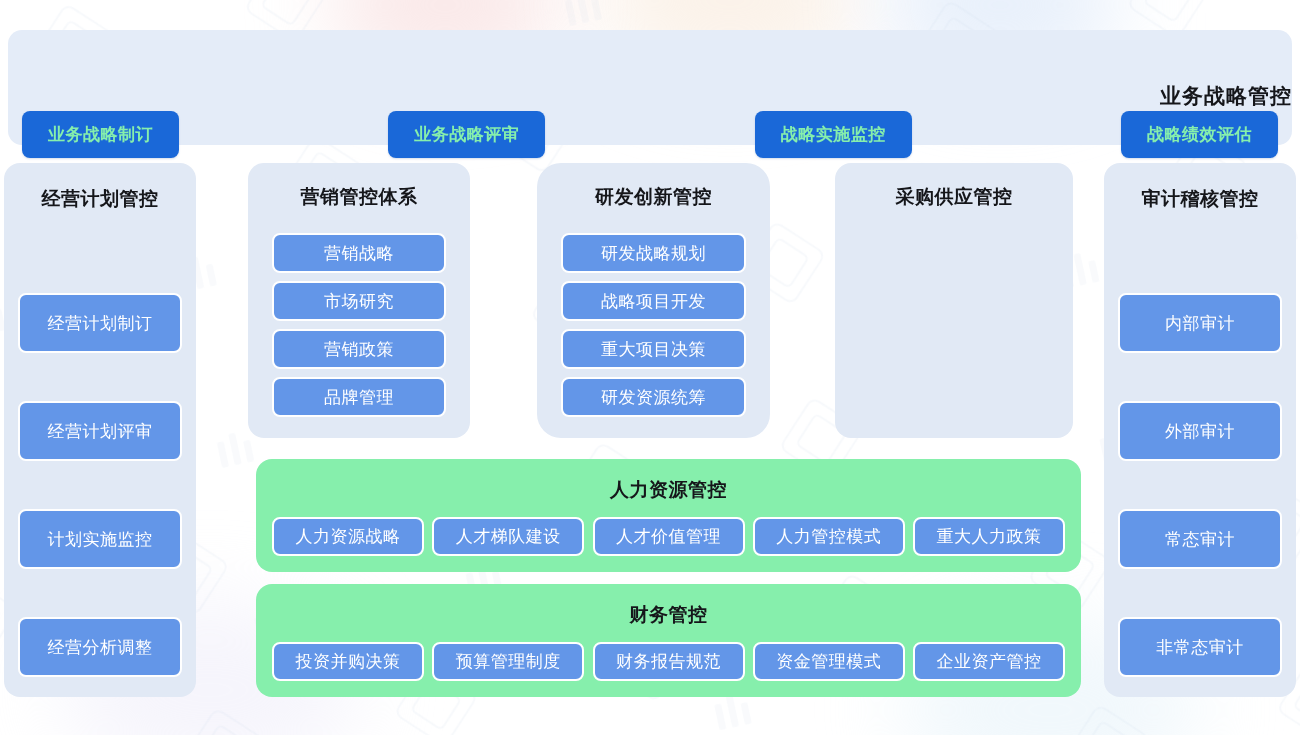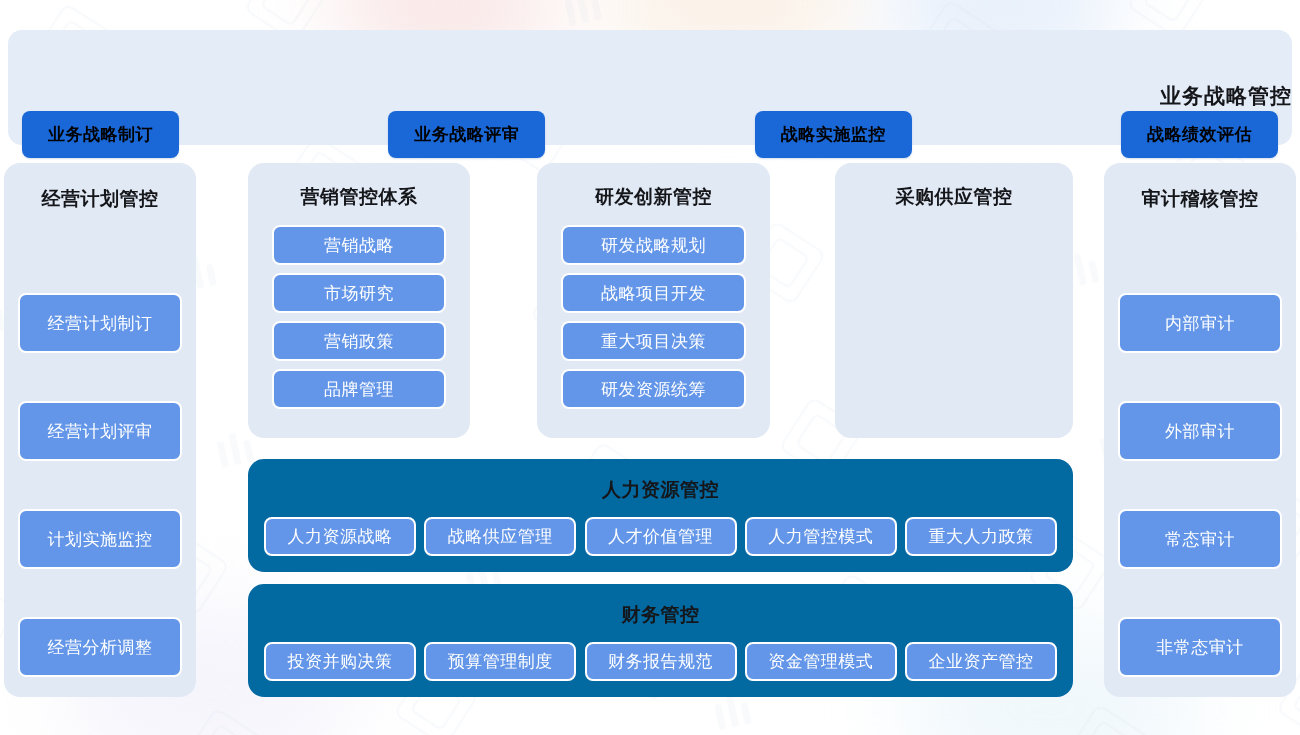--- a/index.html
+++ b/index.html
@@ -74,21 +74,21 @@
     right: 14px;
     top: 81px;
     display: flex;
     justify-content: space-between;
   }
   .btn-primary {
     width: 157px;
     height: 47px;
     background: #1a68d8;
     border-radius: 8px;
-    color: #000000;
+    color: #86efac;
     font-size: 17px;
     font-weight: bold;
     display: flex;
     align-items: center;
     justify-content: center;
     letter-spacing: .5px;
     box-sizing: border-box;
     box-shadow: 0 1px 2px rgba(20,70,150,.18);
   }
 
@@ -129,28 +129,28 @@
     gap: 48px;
   }
 
   
   .col-mid {
     top: 163px;
     height: 275px;
   }
   .col-mid .panel-title { margin-top: 21px; }
   .col-mid .chip-stack {
-    margin-top: 0;
+    margin-top: 8px;
     padding: 15px 24px;
     display: flex;
     flex-direction: column;
     gap: 8px;
   }
   .col-marketing { left: 248px; width: 222px; }
-  .col-rd        { left: 537px; width: 233px; }
+  .col-rd        { left: 537px; width: 233px; border-radius: 24px; }
   .col-purchase  { left: 835px; width: 238px; }
 
   
   .chip {
     background: #6396e8;
     border: 2px solid #ffffff;
     border-radius: 8px;
     color: #ffffff;
     font-size: 17px;
     display: flex;
@@ -159,24 +159,24 @@
     box-sizing: border-box;
     letter-spacing: .5px;
     white-space: nowrap;
   }
   .col-side .chip { height: 60px; }
   .col-mid  .chip { height: 40px; }
 
   
   .row-wide {
     position: absolute;
-    left: 248px;
+    left: 256px;
     width: 825px;
     height: 113px;
-    background: #0369a1;
+    background: #86efac;
     border-radius: 16px;
     box-sizing: border-box;
   }
   .row-hr      { top: 459px; }
   .row-finance { top: 584px; }
   .row-wide .panel-title { margin-top: 18px; }
   .row-wide .chip-row {
     margin-top: 14px;
     padding: 0 16px;
     display: flex;
@@ -266,21 +266,21 @@
       <div class="chip">外部审计</div>
       <div class="chip">常态审计</div>
       <div class="chip">非常态审计</div>
     </div>
   </section>
 
   <section class="row-wide row-hr">
     <div class="panel-title">人力资源管控</div>
     <div class="chip-row">
       <div class="chip">人力资源战略</div>
-      <div class="chip">战略供应管理</div>
+      <div class="chip">人才梯队建设</div>
       <div class="chip">人才价值管理</div>
       <div class="chip">人力管控模式</div>
       <div class="chip">重大人力政策</div>
     </div>
   </section>
 
   <section class="row-wide row-finance">
     <div class="panel-title">财务管控</div>
     <div class="chip-row">
       <div class="chip">投资并购决策</div>

